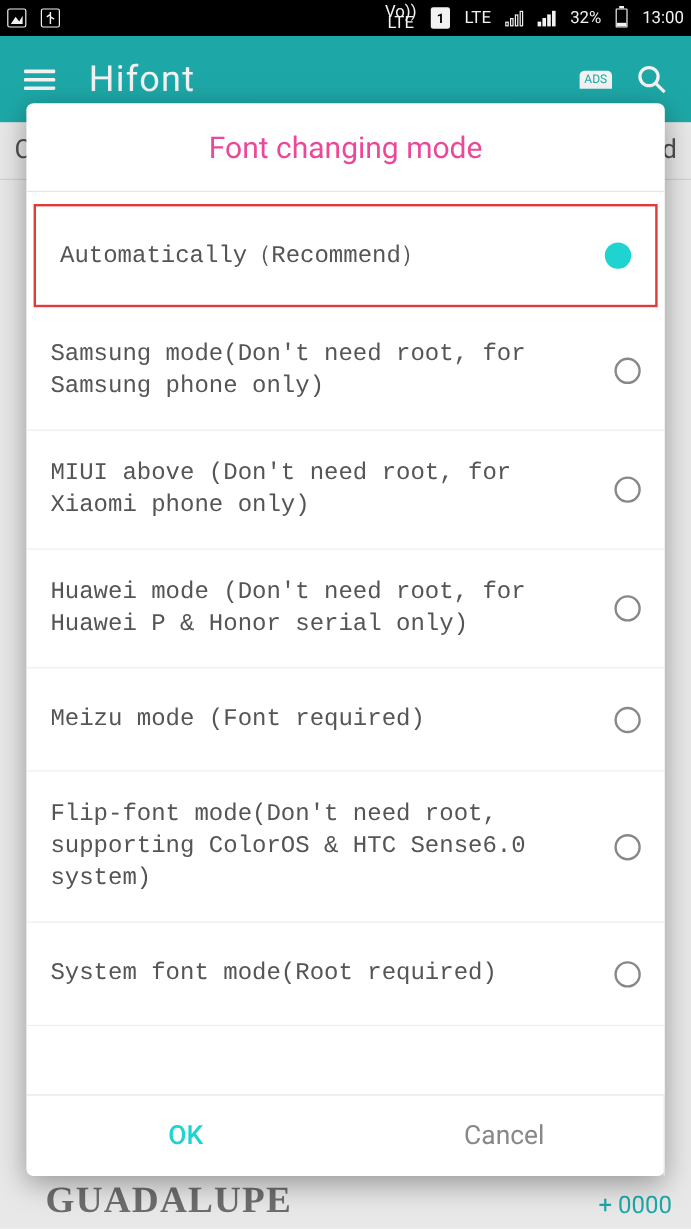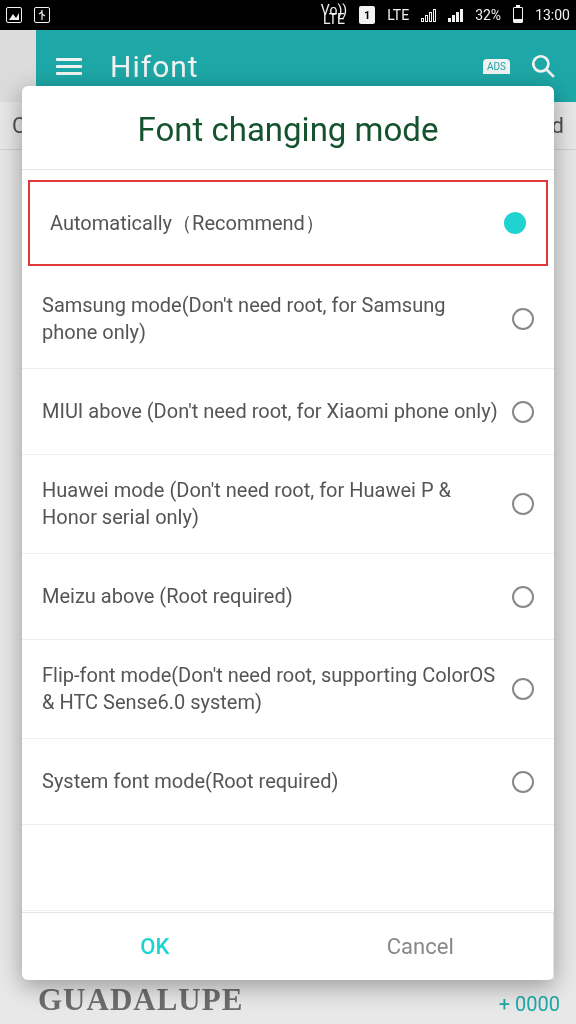--- a/index.html
+++ b/index.html
@@ -25,21 +25,20 @@
 
   
   .app-header {
     height: 72px;
     background: #1fb2b0;
     display: flex;
     align-items: center;
     padding: 0 20px;
     gap: 28px;
     color: #fff;
-    margin-left: 36px;
   }
   .hamburger { display:flex; flex-direction:column; gap:4px; }
   .hamburger div { width:26px; height:3px; background:#fff; border-radius:1px; }
   .app-title { font-size: 30px; font-weight: 400; letter-spacing: 1px; flex:1; }
   .header-icons { display:flex; gap:20px; align-items:center; }
   .ads-badge { background:#fff; color:#1fb2b0; font-size:10px; padding:2px 4px; border-radius:4px 4px 0 0; position:relative; }
   .search-icon-svg { width:26px; height:26px; }
 
   
   .bg-content {
@@ -58,29 +57,30 @@
     position:absolute;
     left:22px; right:22px; top:86px;
     background:#fff;
     border-radius:6px;
     box-shadow: 0 6px 24px rgba(0,0,0,0.35);
     display:flex; flex-direction:column;
     height: 894px;
   }
   .dialog-title {
     text-align:center;
-    font-size:33px;
-    color:#14532d;
+    font-size:25px;
+    color:#ec4899;
     padding: 24px 0 20px 0;
     border-bottom:1px solid #e5e5e5;
   }
   .options {
     flex:1;
     overflow:hidden;
     padding: 10px 0 0 0;
+    font-family: Liberation Mono, monospace;
   }
   .option {
     display:flex;
     align-items:center;
     padding: 22px 20px;
     border-bottom:1px solid #eee;
     gap:12px;
     min-height: 86px;
   }
   .option.highlight {
@@ -208,21 +208,21 @@
       </div>
       <div class="option">
         <div class="option-label">MIUI above (Don't need root, for Xiaomi phone only)</div>
         <div class="radio"></div>
       </div>
       <div class="option">
         <div class="option-label">Huawei mode (Don't need root, for Huawei P &amp; Honor serial only)</div>
         <div class="radio"></div>
       </div>
       <div class="option">
-        <div class="option-label">Meizu above (Root required)</div>
+        <div class="option-label">Meizu mode (Font required)</div>
         <div class="radio"></div>
       </div>
       <div class="option">
         <div class="option-label">Flip-font mode(Don't need root, supporting ColorOS &amp; HTC Sense6.0 system)</div>
         <div class="radio"></div>
       </div>
       <div class="option">
         <div class="option-label">System font mode(Root required)</div>
         <div class="radio"></div>
       </div>

